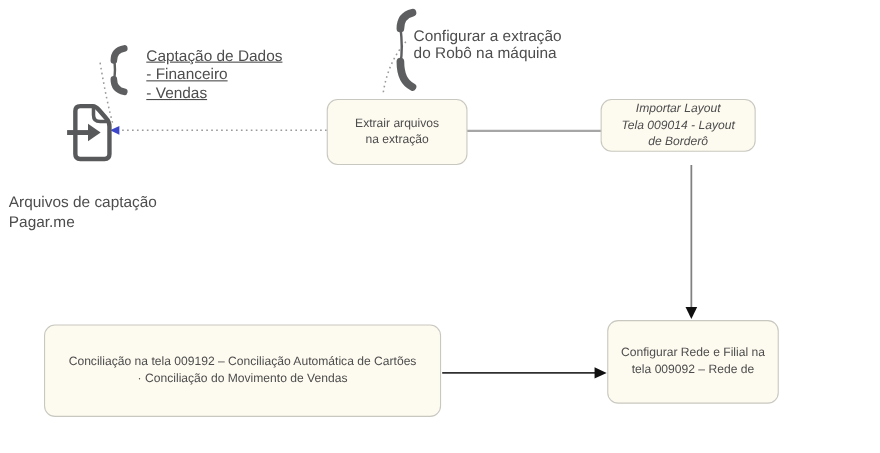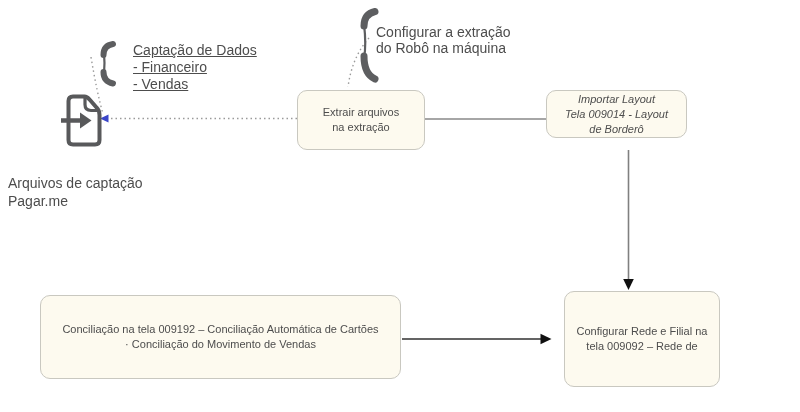--- a/index.html
+++ b/index.html
@@ -12,21 +12,21 @@
     position:absolute;background:#fdfaef;border:1px solid #c9c8c0;border-radius:10px;
     display:flex;flex-direction:column;justify-content:center;align-items:center;
     text-align:center;color:#4d4d4d;font-size:11px;line-height:15px;box-sizing:border-box;
   }
   .node span{display:block;}
   .note{position:absolute;color:#4d4d4d;font-size:14px;line-height:17px;}
   .note span{display:block;}
   #n-extrair{left:297px;top:90px;width:128px;height:60px;}
   #n-importar{left:546px;top:90px;width:141px;height:48px;font-style:italic;}
   #n-conciliacao{left:40px;top:295px;width:361px;height:84px;}
-  #n-configurar{left:552px;top:291px;width:156px;height:96px;margin-left:12px;}
+  #n-configurar{left:552px;top:291px;width:156px;height:76px;}
   #note-captacao{left:133px;top:42px;text-decoration:underline;}
   #note-robo{left:376px;top:24px;line-height:16px;}
   #note-arquivos{left:8px;top:150px;line-height:18px;margin-top:24px;}
 </style>
 </head>
 <body>
 
 <div class="canvas">
 
   <svg class="layer" width="800" height="412" viewBox="0 0 800 412">

